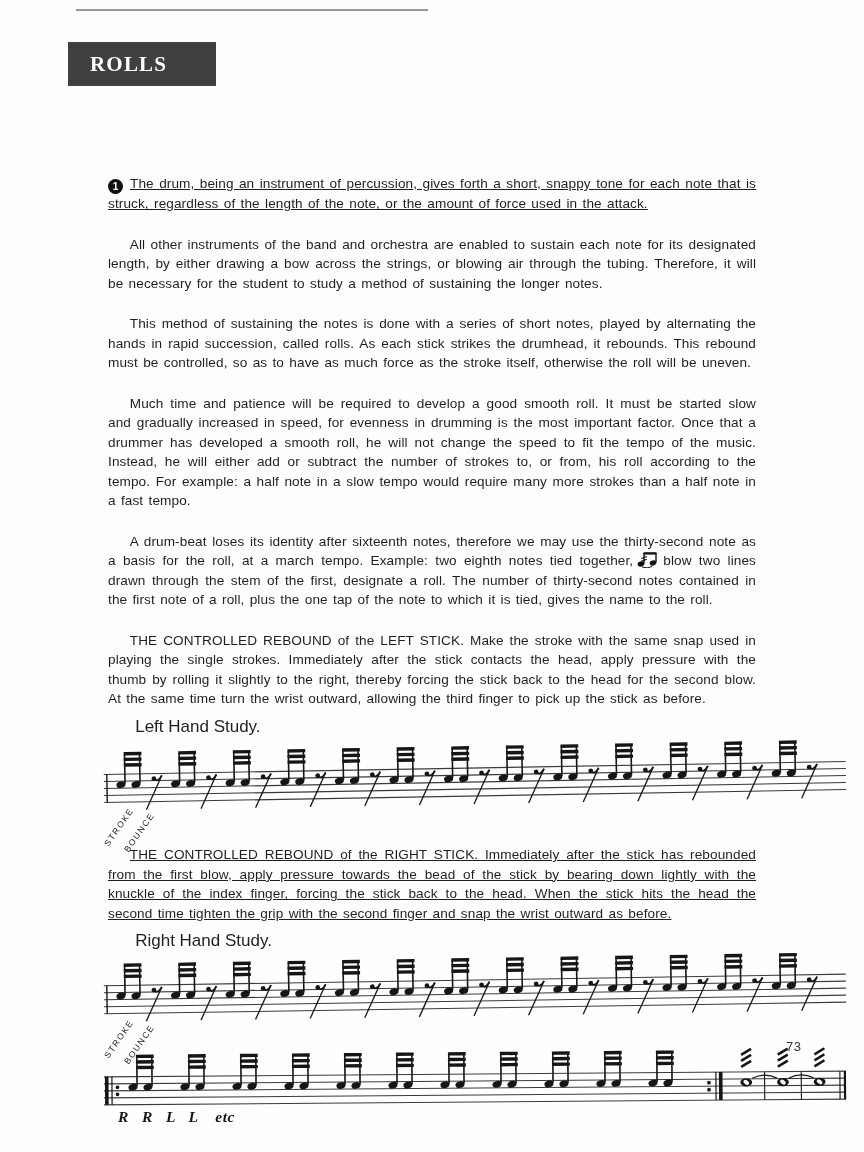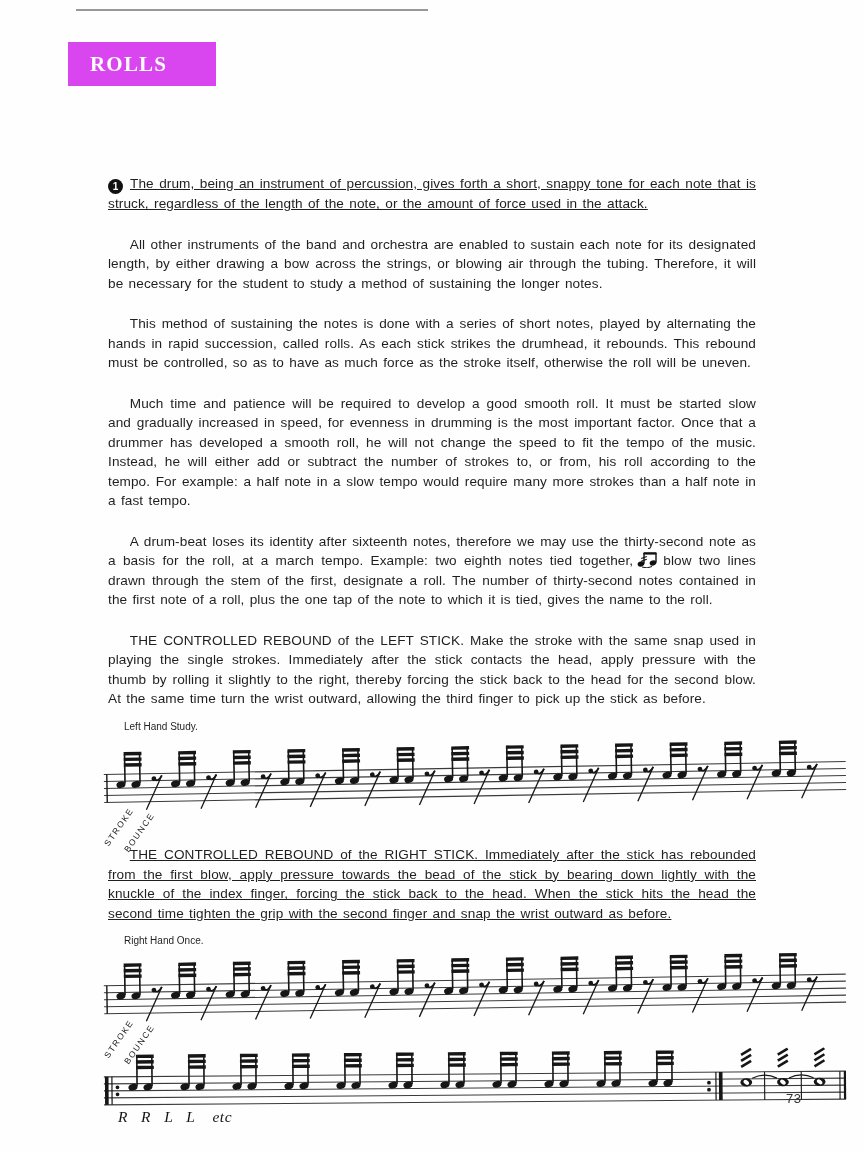--- a/index.html
+++ b/index.html
@@ -13,21 +13,21 @@
     font-family:"Liberation Sans", sans-serif;
     color:#1f1f1f;
   }
   .scan-line-top{
     position:absolute;left:76px;top:9px;width:352px;height:2px;
     background:#444;opacity:.55;
   }
   .header-box{
     position:absolute;left:68px;top:42px;
     width:148px;height:44px;
-    background:#d946ef;
+    background:#404040;
     display:flex;align-items:center;
   }
   .header-box .title{
     color:#fdfdfd;
     font-family:"Liberation Serif", serif;
     font-weight:bold;
     font-size:21px;
     letter-spacing:1.2px;
     padding-left:22px;
   }
@@ -48,21 +48,21 @@
   .m14{margin-top:14px;}
   .badge{
     display:inline-flex;align-items:center;justify-content:center;
     width:15px;height:15px;border-radius:50%;
     background:#111;color:#fff;
     font-size:10px;font-weight:bold;
     margin-right:7px;
     vertical-align:-2px;
   }
   .study-label{
-    font-size:10px;line-height:19.5px;
+    font-size:17px;line-height:19.5px;
     margin:8px 0 0 0;
     text-indent:1.6em;
   }
   .note-glyph{vertical-align:-3px;margin:0 3px;}
   .staff-block{
     position:relative;
     width:752px;
     margin-left:-10px;
     height:80px;
   }
@@ -77,27 +77,27 @@
     color:#222;
     transform-origin:0 50%;
     transform:rotate(-55deg);
     white-space:nowrap;
   }
   .rot-label.l1{left:8px;top:96px;}
   .rot-label.l2{left:28px;top:102px;}
   .sticking{
     position:absolute;left:20px;top:58px;
     font-family:"Liberation Serif", serif;
-    font-weight:normal;font-style:italic;
+    font-weight:bold;font-style:italic;
     font-size:15.5px;color:#161616;
     white-space:pre;
     letter-spacing:.5px;
   }
   .page-number{
-    position:absolute;left:786px;top:1091px;
+    position:absolute;left:786px;top:1039px;
     font-size:13px;color:#333;
     letter-spacing:.5px;
   }
 </style>
 </head>
 <body>
 
 <div class="page">
 
   <div class="scan-line-top"></div>
@@ -272,21 +272,21 @@
             <path d="M 711.3846153846154,29 Q 715.3846153846154,33.5 719.3846153846154,26" stroke="#161616" stroke-width="1.8" fill="none"></path>
             <line x1="719.3846153846154" y1="26" x2="703.3846153846154" y2="60" stroke="#161616" stroke-width="1.3"></line>
           </svg>
         </div>
       <span class="rot-label l1">STROKE</span>
       <span class="rot-label l2">BOUNCE</span>
     </div>
 
     <p class="para indent first">THE CONTROLLED REBOUND of the RIGHT STICK.  Immediately after the stick has rebounded from the first blow, apply pressure towards the bead of the stick by bearing down lightly with the knuckle of the index finger, forcing the stick back to the head.  When the stick hits the head the second time tighten the grip with the second finger and snap the wrist outward as before.</p>
 
-    <p class="study-label">Right Hand Once.</p>
+    <p class="study-label">Right Hand Study.</p>
 
     <div class="staff-block mt5">
       <div class="tilt" style="transform: rotate(-0.9deg);">
           <svg width="752" height="80" class="staff-svg" viewBox="0 0 752 80">
             <line x1="6" y1="24" x2="748" y2="24" stroke="#3a3a3a" stroke-width="1.1"></line>
             <line x1="6" y1="31" x2="748" y2="31" stroke="#3a3a3a" stroke-width="1.1"></line>
             <line x1="6" y1="38" x2="748" y2="38" stroke="#3a3a3a" stroke-width="1.1"></line>
             <line x1="6" y1="45" x2="748" y2="45" stroke="#3a3a3a" stroke-width="1.1"></line>
             <line x1="6" y1="52" x2="748" y2="52" stroke="#3a3a3a" stroke-width="1.1"></line>
             <line x1="9" y1="24" x2="9" y2="52" stroke="#161616" stroke-width="1.4"></line>

